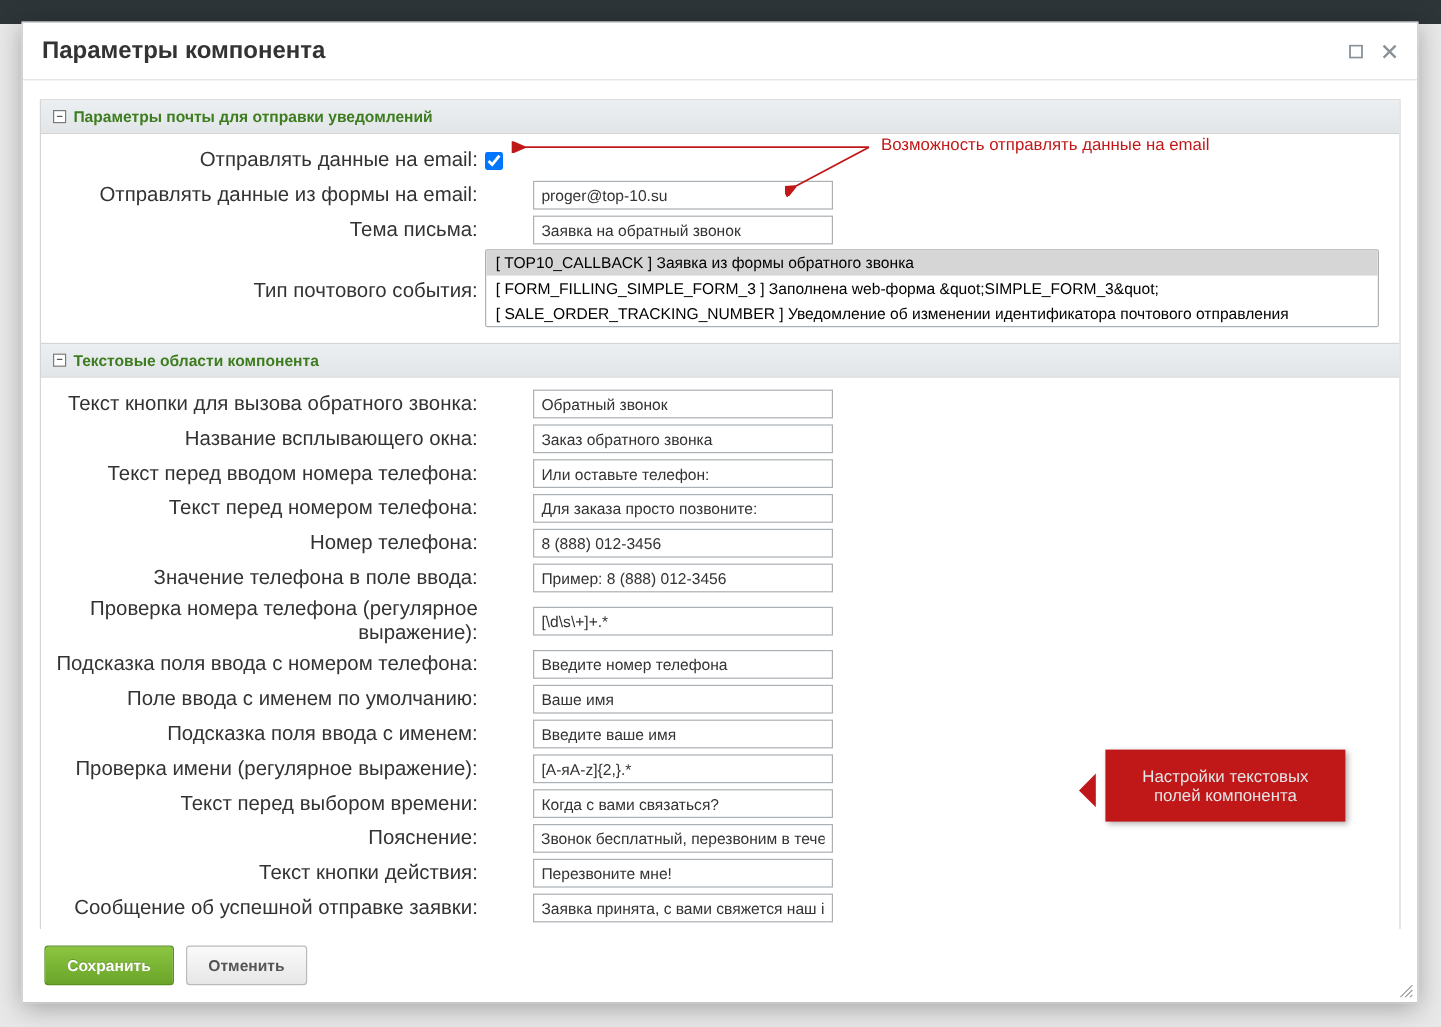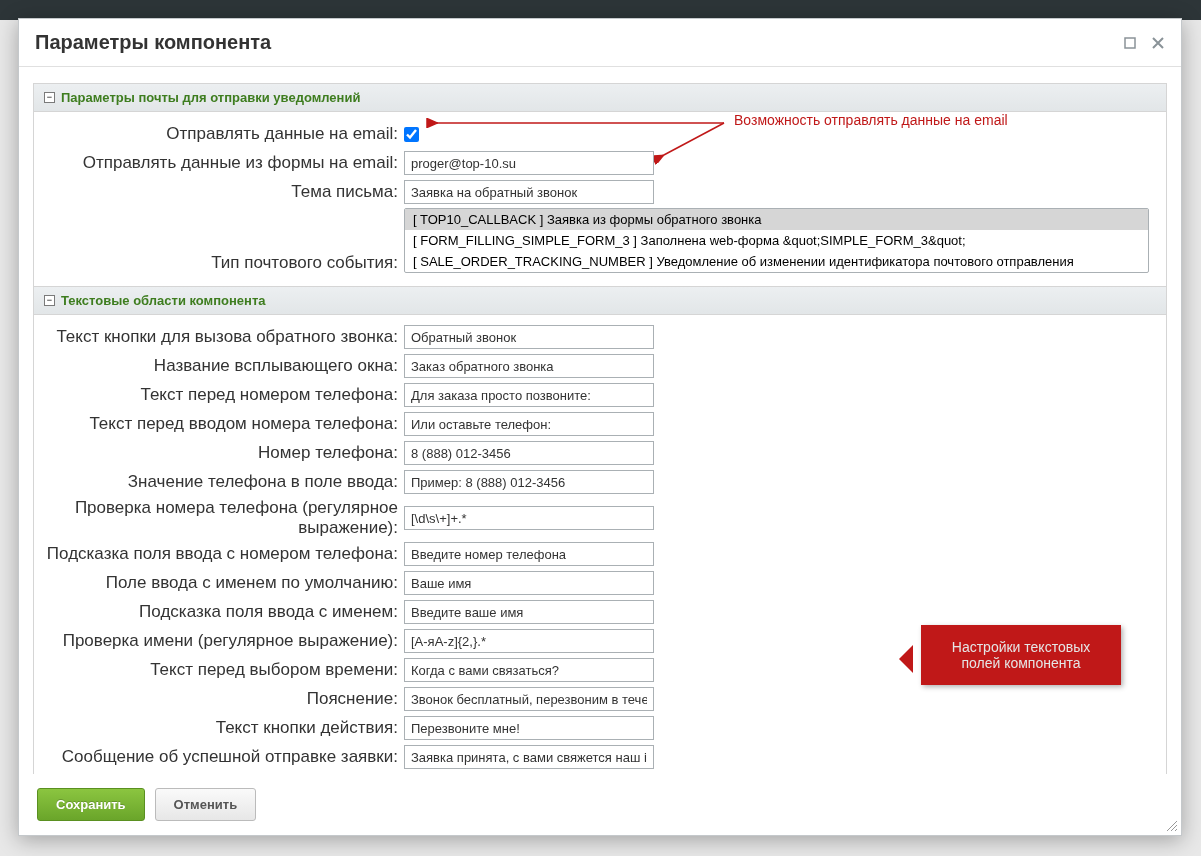--- a/index.html
+++ b/index.html
@@ -108,20 +108,21 @@
   font-size: 17px;
 }
 .form-input {
   width: 250px;
   height: 24px;
   border: 1px solid #aab0b4;
   padding: 2px 6px;
   font-size: 13px;
   color: #333;
   background: #fff;
+  margin-left: 40px;
 }
 .form-check {
   width: 15px; height: 15px;
 }
 .form-select {
   width: 745px;
   border: 1px solid #aab0b4;
   font-size: 13px;
   background: #fff;
 }
@@ -247,21 +248,21 @@
           <input type="checkbox" class="form-check" checked="" style="">
         </div>
         <div class="form-row">
           <div class="form-label">Отправлять данные из формы на email:</div>
           <input class="form-input" value="proger@top-10.su" style="">
         </div>
         <div class="form-row">
           <div class="form-label">Тема письма:</div>
           <input class="form-input" value="Заявка на обратный звонок" style="">
         </div>
-        <div class="form-row" style="align-items:flex-end;">
+        <div class="form-row" style="align-items:center;">
           <div class="form-label" style="padding-top:4px;">Тип почтового события:</div>
           <select size="3" class="form-select">
             <option class="sel">[ TOP10_CALLBACK ] Заявка из формы обратного звонка</option>
             <option>[ FORM_FILLING_SIMPLE_FORM_3 ] Заполнена web-форма &amp;quot;SIMPLE_FORM_3&amp;quot;</option>
             <option>[ SALE_ORDER_TRACKING_NUMBER ] Уведомление об изменении идентификатора почтового отправления</option>
           </select>
         </div>
       </div>
 
       <div class="section-head">
@@ -272,26 +273,26 @@
         <div class="callout">Настройки текстовых полей компонента</div>
       <div class="form-row">
             <div class="form-label">Текст кнопки для вызова обратного звонка:</div>
             <input class="form-input" value="Обратный звонок" style="">
           </div>
           <div class="form-row">
             <div class="form-label">Название всплывающего окна:</div>
             <input class="form-input" value="Заказ обратного звонка" style="">
           </div>
           <div class="form-row">
+            <div class="form-label">Текст перед вводом номера телефона:</div>
+            <input class="form-input" value="Или оставьте телефон:" style="">
+          </div>
+          <div class="form-row">
             <div class="form-label">Текст перед номером телефона:</div>
             <input class="form-input" value="Для заказа просто позвоните:" style="">
-          </div>
-          <div class="form-row">
-            <div class="form-label">Текст перед вводом номера телефона:</div>
-            <input class="form-input" value="Или оставьте телефон:" style="">
           </div>
           <div class="form-row">
             <div class="form-label">Номер телефона:</div>
             <input class="form-input" value="8 (888) 012-3456" style="">
           </div>
           <div class="form-row">
             <div class="form-label">Значение телефона в поле ввода:</div>
             <input class="form-input" value="Пример: 8 (888) 012-3456" style="">
           </div>
           <div class="form-row">

